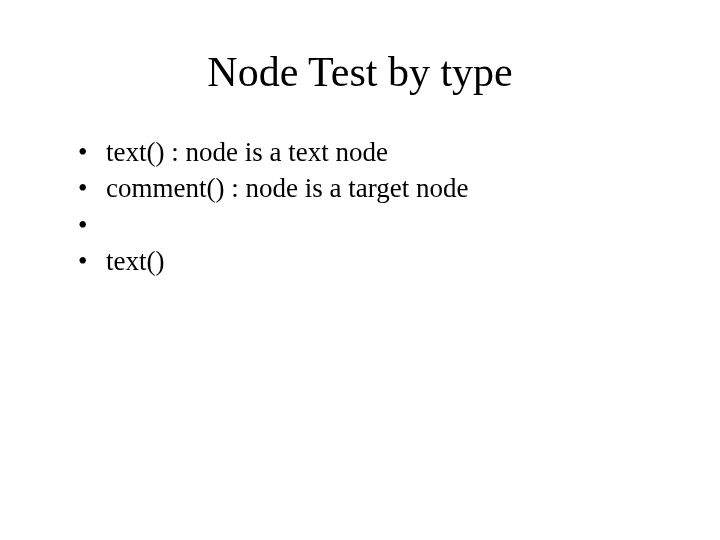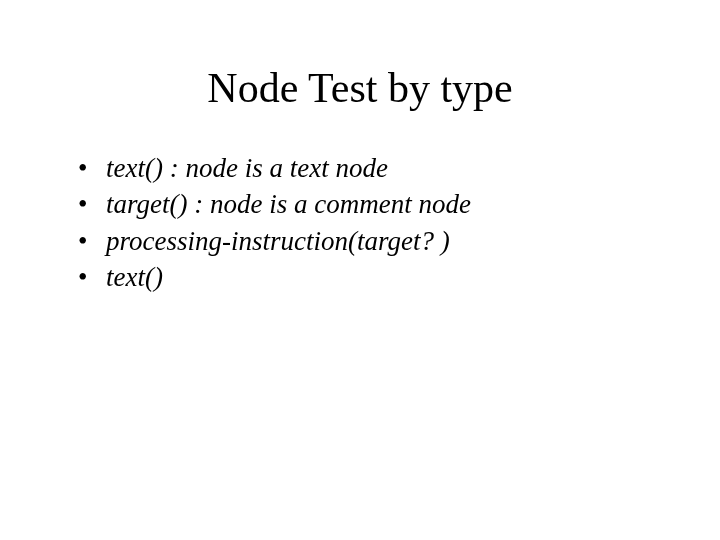--- a/index.html
+++ b/index.html
@@ -17,59 +17,57 @@
     }
     .slide {
       width: 100%;
       height: 100%;
       padding: 40px 50px;
     }
     .title {
       font-size: 42px;
       font-weight: normal;
       text-align: center;
-      margin-top: 24px;
+      margin-top: 8px;
       margin-bottom: 38px;
     }
     .bullet-list {
       list-style: none;
       padding-left: 28px;
     }
     .bullet-item {
       font-size: 27px;
       line-height: 1.35;
       display: flex;
       align-items: flex-start;
     }
     .bullet-marker {
       display: inline-block;
       width: 20px;
       flex-shrink: 0;
     }
     .bullet-text {
       padding-left: 8px;
-      font-style: italic;
     }
   </style>
 </head>
 <body>
 
 <div class="slide">
   <h1 class="title">Node Test by type</h1>
   <ul class="bullet-list">
     <li class="bullet-item">
       <span class="bullet-marker">•</span>
       <span class="bullet-text">text() : node is a text node</span>
     </li>
     <li class="bullet-item">
       <span class="bullet-marker">•</span>
-      <span class="bullet-text">target() : node is a comment node</span>
+      <span class="bullet-text">comment() : node is a target node</span>
     </li>
     <li class="bullet-item">
       <span class="bullet-marker">•</span>
-      <span class="bullet-text">processing-instruction(target? )</span>
     </li>
     <li class="bullet-item">
       <span class="bullet-marker">•</span>
       <span class="bullet-text">text()</span>
     </li>
   </ul>
 </div>
 
 </body></html>

